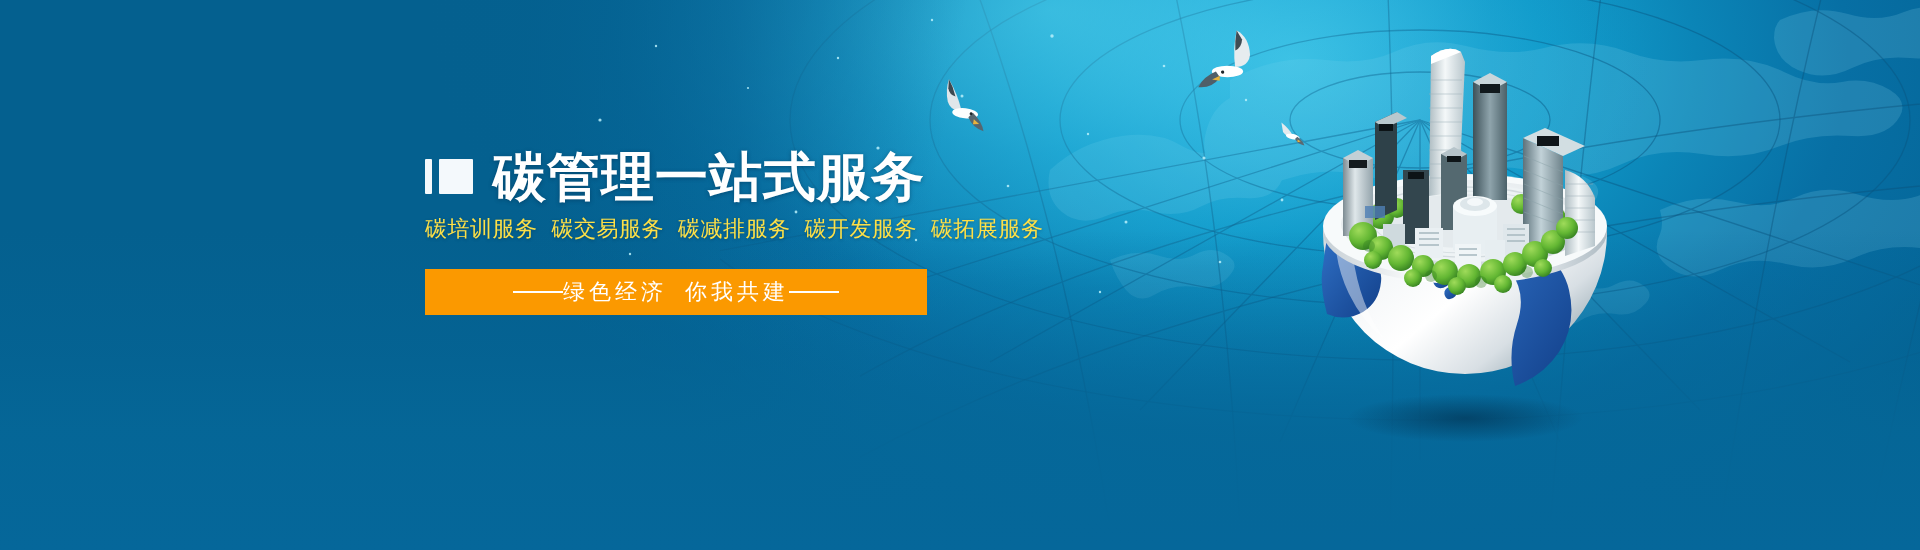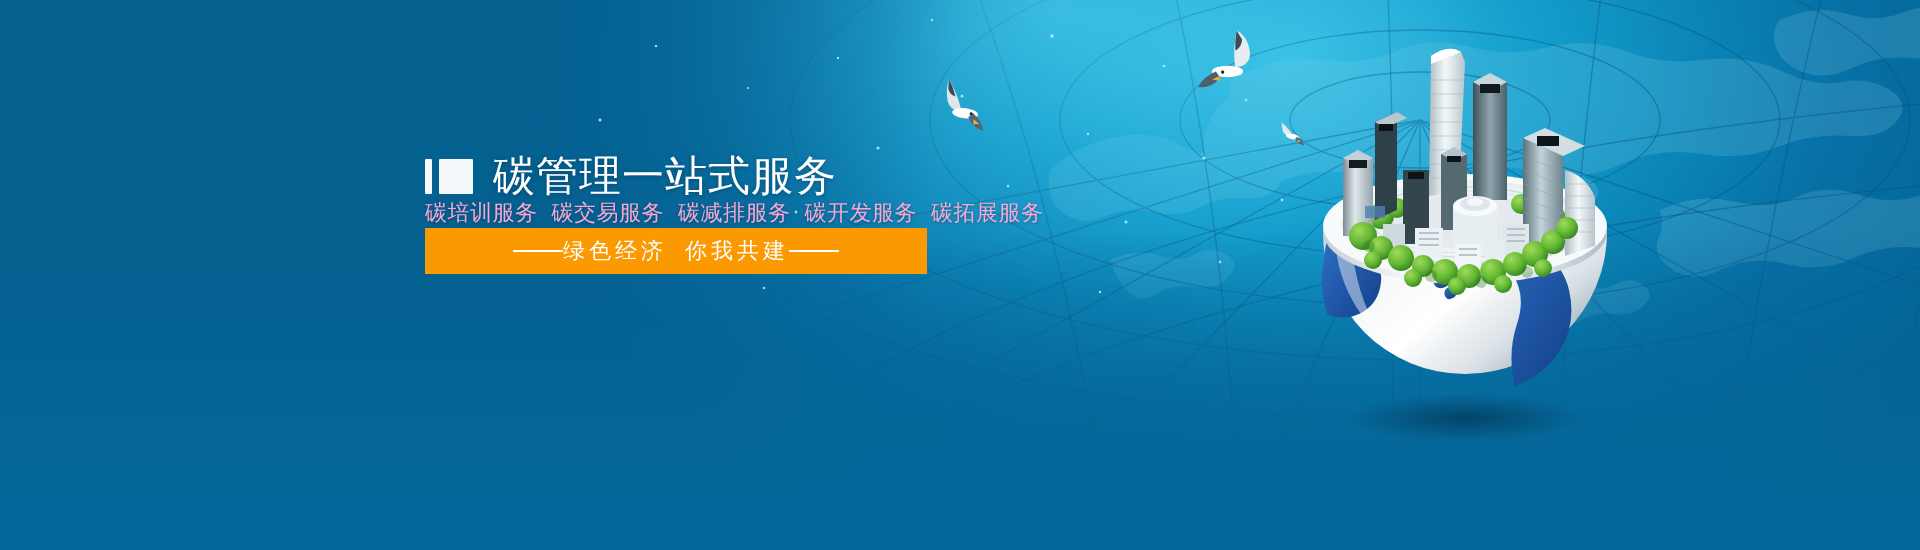--- a/index.html
+++ b/index.html
@@ -46,34 +46,34 @@
   .stars{position:absolute;top:0;left:560px;width:760px;height:330px;
     opacity:.85;pointer-events:none;}
 
   
   .copy{position:absolute;left:425px;top:150px;width:640px;}
   .title-row{display:flex;align-items:center;height:52px;}
   .mark{display:flex;align-items:center;gap:7px;margin-right:20px;}
   .mark-bar{width:7px;height:35px;background:#f4f9fc;border-radius:1px;}
   .mark-sq{width:34px;height:35px;background:#f4f9fc;border-radius:1px;}
   .title{
-    color:#ffffff;font-size:42px;font-weight:normal;line-height:1;
+    color:#ffffff;font-size:53px;font-weight:bold;line-height:1;
     letter-spacing:1px;white-space:nowrap;
     text-shadow:0 1px 4px rgba(0,40,70,.45);
   }
   .subtitle{
-    color:#f9a8d4;font-size:22px;line-height:1;
+    margin-top:16px;color:#fde047;font-size:22px;line-height:1;
     letter-spacing:.5px;white-space:nowrap;
     text-shadow:0 1px 3px rgba(0,40,70,.40);
   }
   .subtitle span{margin-right:14px;}
   .subtitle span:last-child{margin-right:0;}
 
   .ribbon{
-    margin-top:4px;width:502px;height:46px;background:#fb9900;
+    margin-top:29px;width:502px;height:46px;background:#fb9900;
     display:flex;align-items:center;justify-content:center;
   }
   .ribbon .dash{display:block;width:50px;height:2px;background:#ffffff;}
   .ribbon .slogan{
     color:#ffffff;font-size:22px;letter-spacing:4px;white-space:nowrap;
     font-weight:normal;
   }
   .ribbon .slogan em{font-style:normal;margin-left:18px;}
 
   .tagline{

